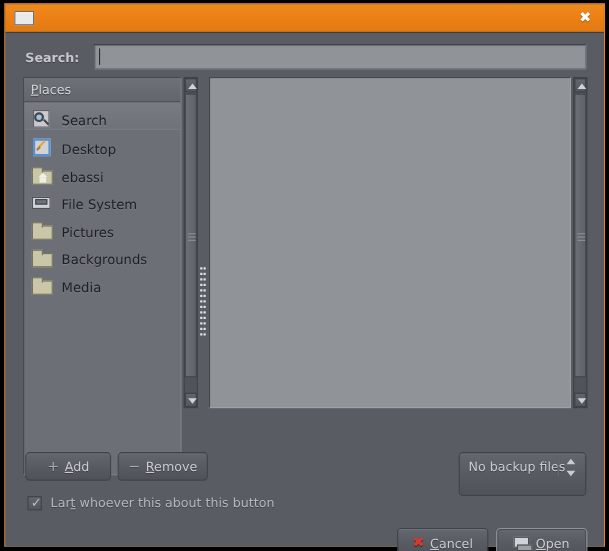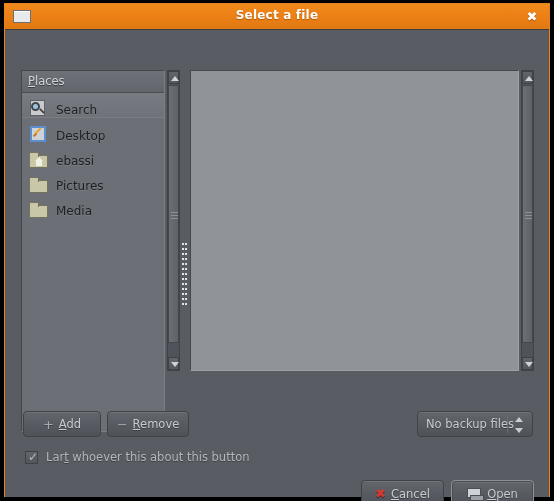--- a/index.html
+++ b/index.html
@@ -262,21 +262,21 @@
     cursor: pointer;
     text-shadow: 0 1px 0 #3b3e43;
   }
   #btn-add { left: 18px; top: 381px; width: 78px; height: 26px; }
   #btn-remove { left: 102px; top: 381px; width: 82px; height: 26px; }
   .pm { font-size: 13px; color: #a7abb0; margin-right: 5px; }
 
   
   #combo {
     position: absolute; left: 412px; top: 381px;
-    width: 116px; height: 26px;
+    width: 116px; height: 40px;
     background: linear-gradient(to bottom, #63676d 0%, #585c62 50%, #4f5359 100%);
     border: 1px solid #3f4247;
     border-radius: 4px;
     box-shadow: inset 0 1px 0 rgba(255,255,255,.09);
     cursor: pointer;
   }
   #combo-text {
     position: absolute; left: 8px; top: 5px;
     font-size: 11.5px; color: #c9cbce;
     text-shadow: 0 1px 0 #3b3e43;
@@ -346,26 +346,30 @@
     background: #9da1a6; border: 1px solid #4b4e53;
   }
 </style>
 </head>
 <body>
 
 <div id="window">
 
   <div id="titlebar">
     <div id="title-icon"></div>
-    <div id="title-text">Select a file</div>
     <div id="close-btn">✖</div>
   </div>
 
   <div id="body">
 
+    <div id="search-row">
+      <div id="search-label">Search:</div>
+      <input id="search-input" type="text" placeholder="" style="">
+      <div id="search-caret"></div>
+    </div>
 
     <div id="pane-left">
       <div id="places-header"><span class="mn">P</span><span>laces</span></div>
       <div id="places-list">
           <div class="place-row selected sep-after">
             <span class="ico">
               <span class="ico-search-doc"></span>
               <span class="ico-search-glass"></span>
               <span class="ico-search-handle"></span>
             </span>
@@ -380,22 +384,33 @@
             <span class="place-label">Desktop</span>
           </div>
           <div class="place-row">
             <span class="ico ico-folder">
               <span class="ico-home-dot"></span>
               <span class="ico-home-dot2"></span>
             </span>
             <span class="place-label">ebassi</span>
           </div>
           <div class="place-row">
+            <span class="ico">
+              <span class="ico-fs-base"></span>
+              <span class="ico-fs-screen"></span>
+            </span>
+            <span class="place-label">File System</span>
+          </div>
+          <div class="place-row">
             <span class="ico ico-folder"></span>
             <span class="place-label">Pictures</span>
+          </div>
+          <div class="place-row">
+            <span class="ico ico-folder"></span>
+            <span class="place-label">Backgrounds</span>
           </div>
           <div class="place-row">
             <span class="ico ico-folder"></span>
             <span class="place-label">Media</span>
           </div>
           <div class="place-row"></div>
         </div>
     </div>
 
     <div id="scroll-left">

